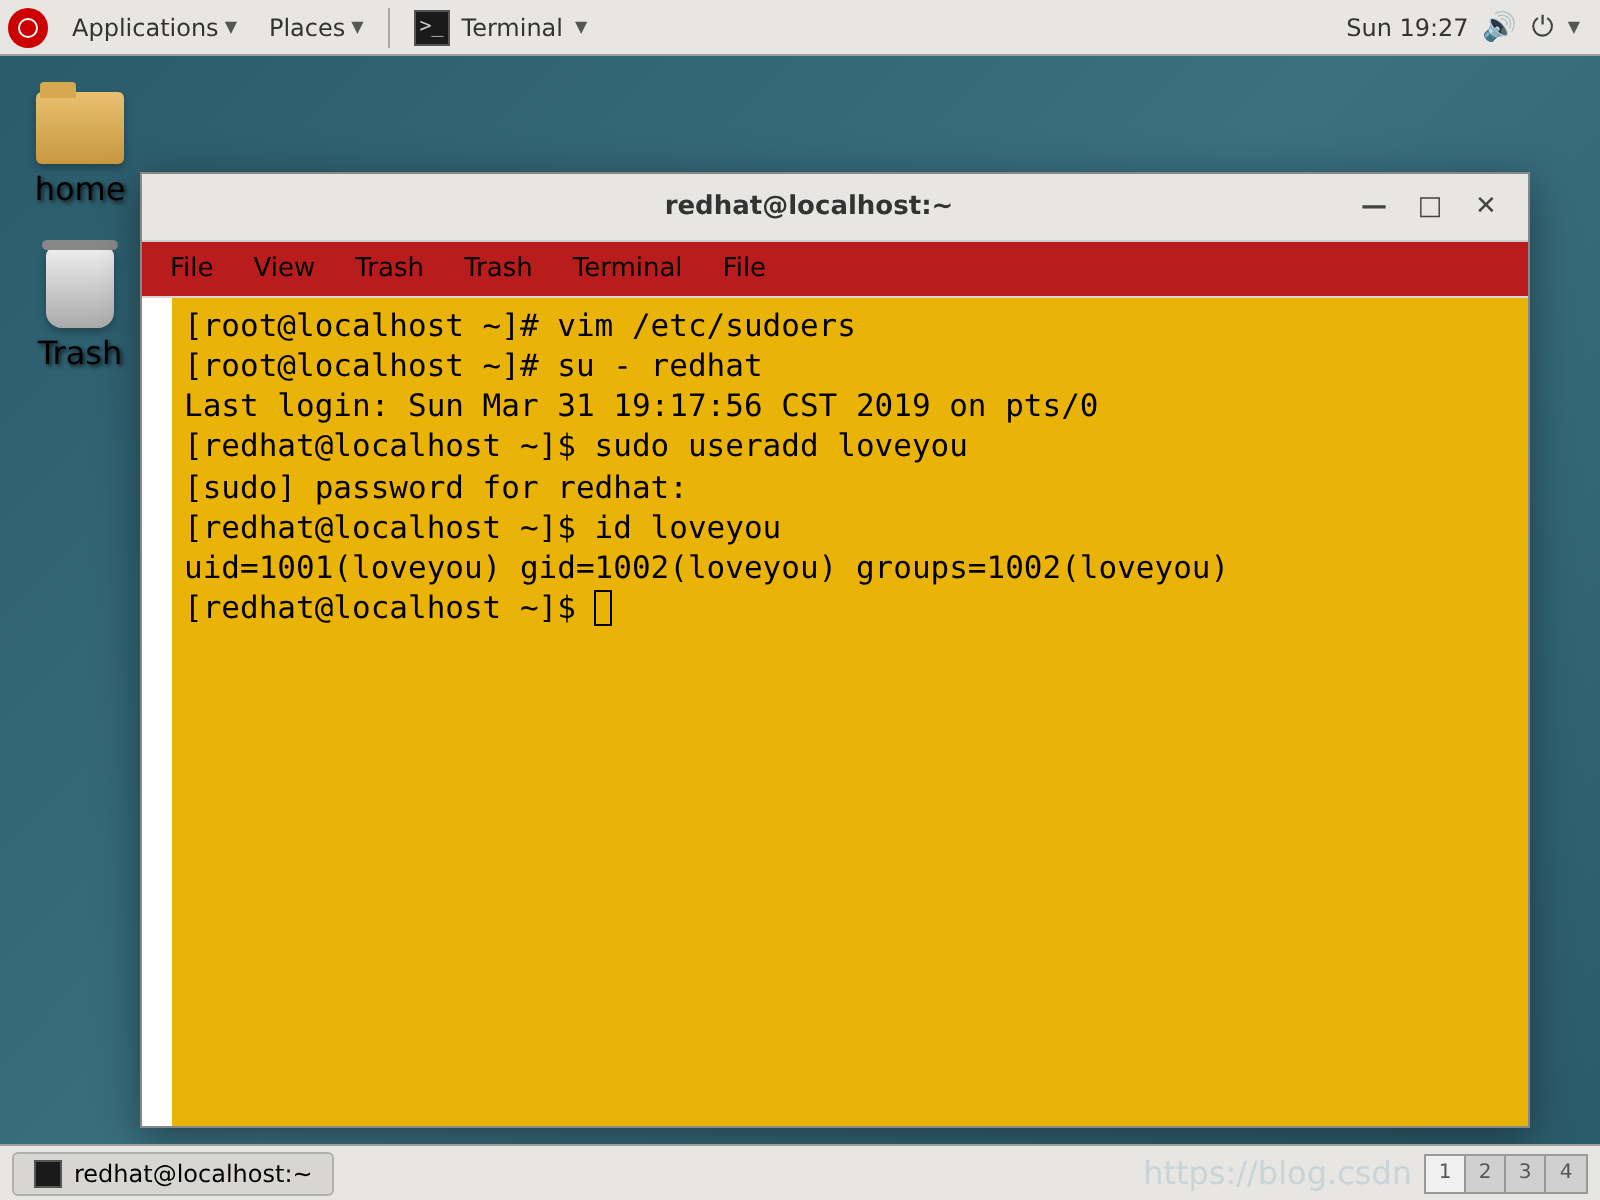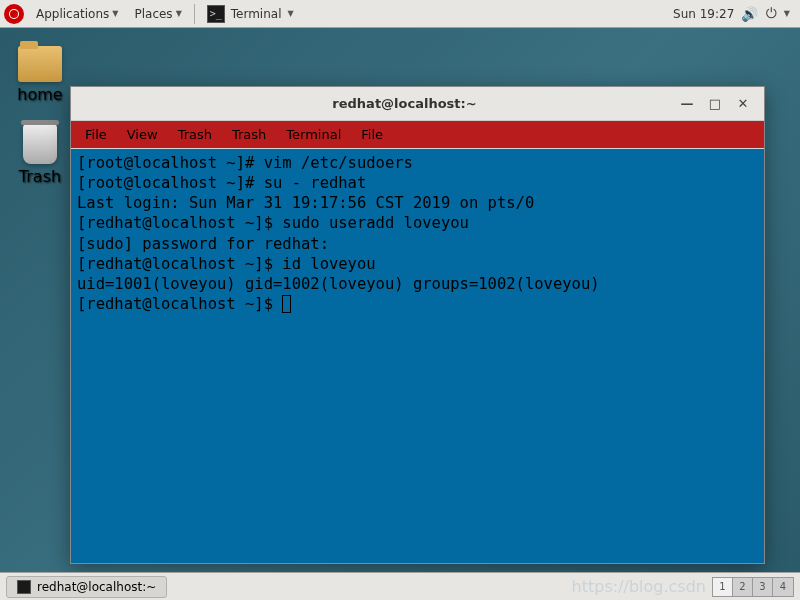--- a/index.html
+++ b/index.html
@@ -107,24 +107,24 @@
       height: 28px; background: #b91c1c;
       display: flex; align-items: center;
       border-bottom: 1px solid #d5d5d5;
       font-size: 13px; padding: 0 4px;
     }
     .menu-item {
       padding: 0 10px; cursor: pointer;
       height: 28px; display: flex; align-items: center;
     }
     .terminal-body {
-      flex: 1; background: #0369a1; padding: 4px 6px;
+      flex: 1; background: #eab308; padding: 4px 6px;
       font-family: "DejaVu Sans Mono", "Liberation Mono", monospace;
       font-size: 15.5px; color: #000; line-height: 1.3;
-      overflow: hidden; white-space: pre;
+      overflow: hidden; white-space: pre; margin-left: 15px;
     }
     .cursor {
       display: inline-block; width: 9px; height: 18px;
       border: 1px solid #000; vertical-align: text-bottom;
     }
     
     .bottom-panel {
       position: absolute; bottom: 0; left: 0; right: 0;
       height: 28px; background: #e8e6e3;
       border-top: 1px solid #a0a0a0;

